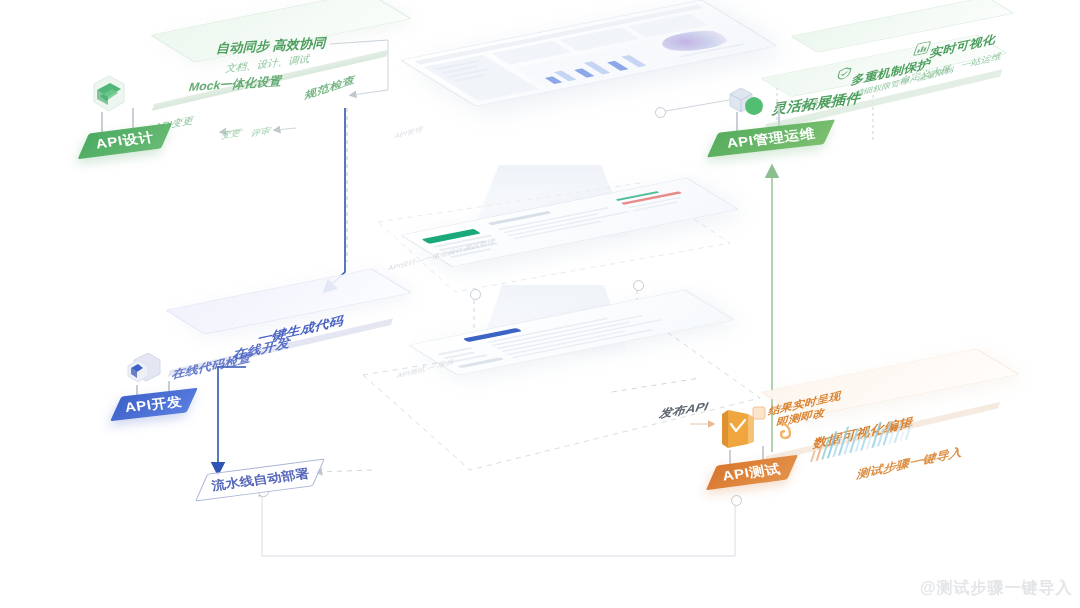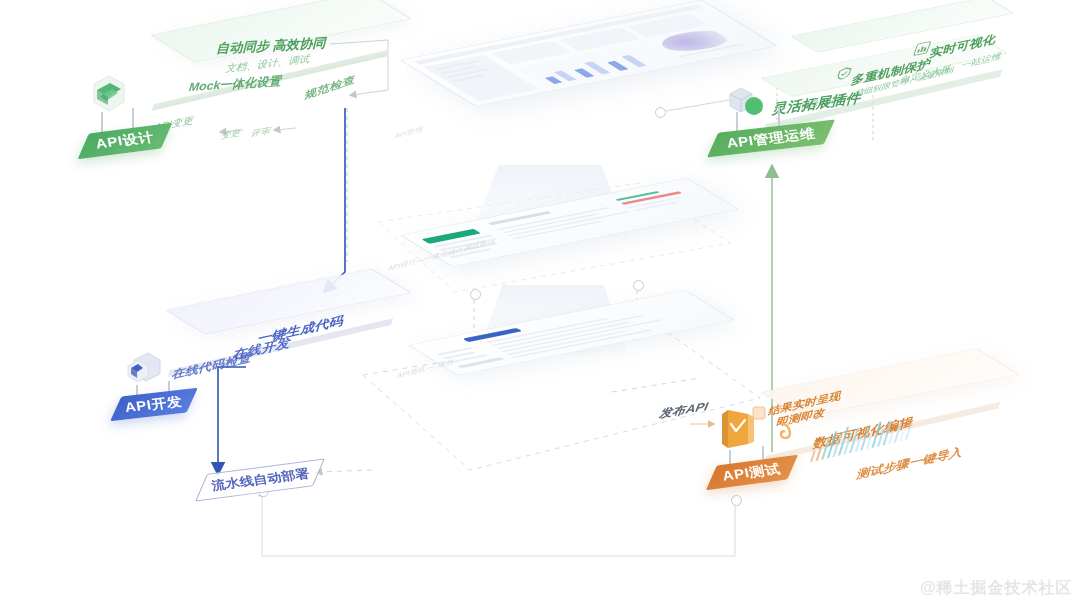--- a/index.html
+++ b/index.html
@@ -419,15 +419,15 @@
   <div class="tag-stem" style="left:762px;top:446px;height:18px;"></div>
 
   <div class="tag tag-orange nosel" style="left:714px;top:460px;width:76px;height:25px;font-size:14px;
               transform:skewX(-30deg) rotate(-8deg);box-shadow:0 5px 10px rgba(217,119,47,.25);">
     <span style="transform:skewX(30deg);">API测试</span>
   </div>
 
   <div class="ptxt nosel" style="left:662px;top:402px;font-size:12px;color:#5b6470;
               transform:skewX(-30deg) rotate(-10deg);">发布API</div>
 
-  <div class="wm nosel" style="left:920px;top:578px;">@稀土掘金技术社区</div>
+  <div class="wm nosel" style="left:920px;top:578px;">@测试步骤一键导入</div>
 
 </div>
 
 </body></html>

